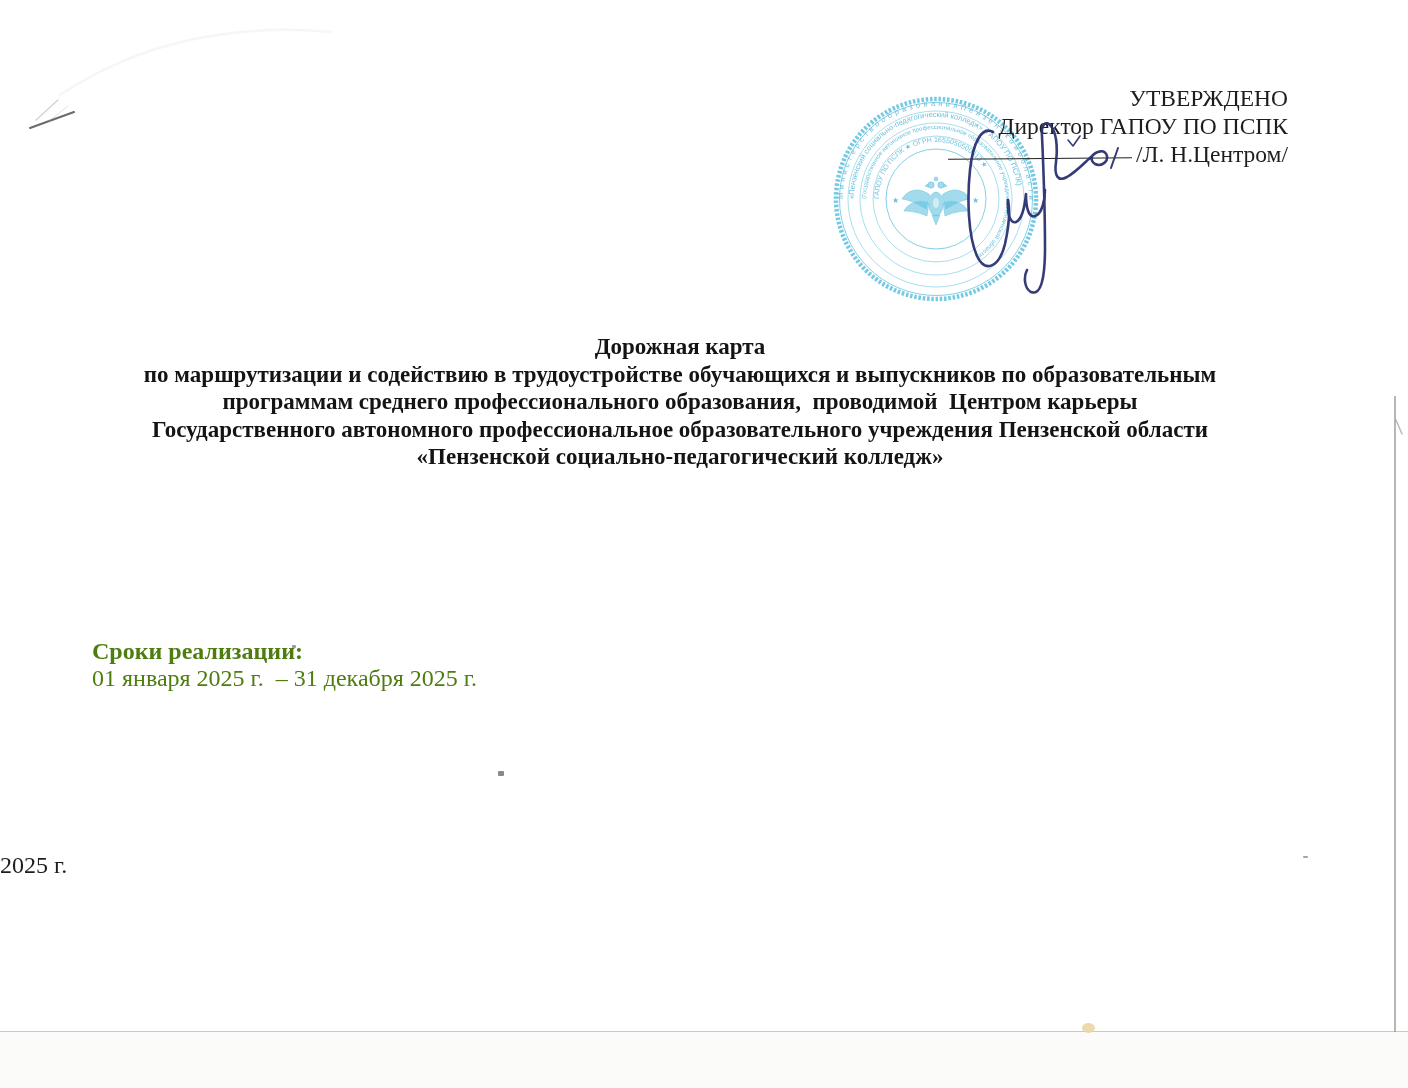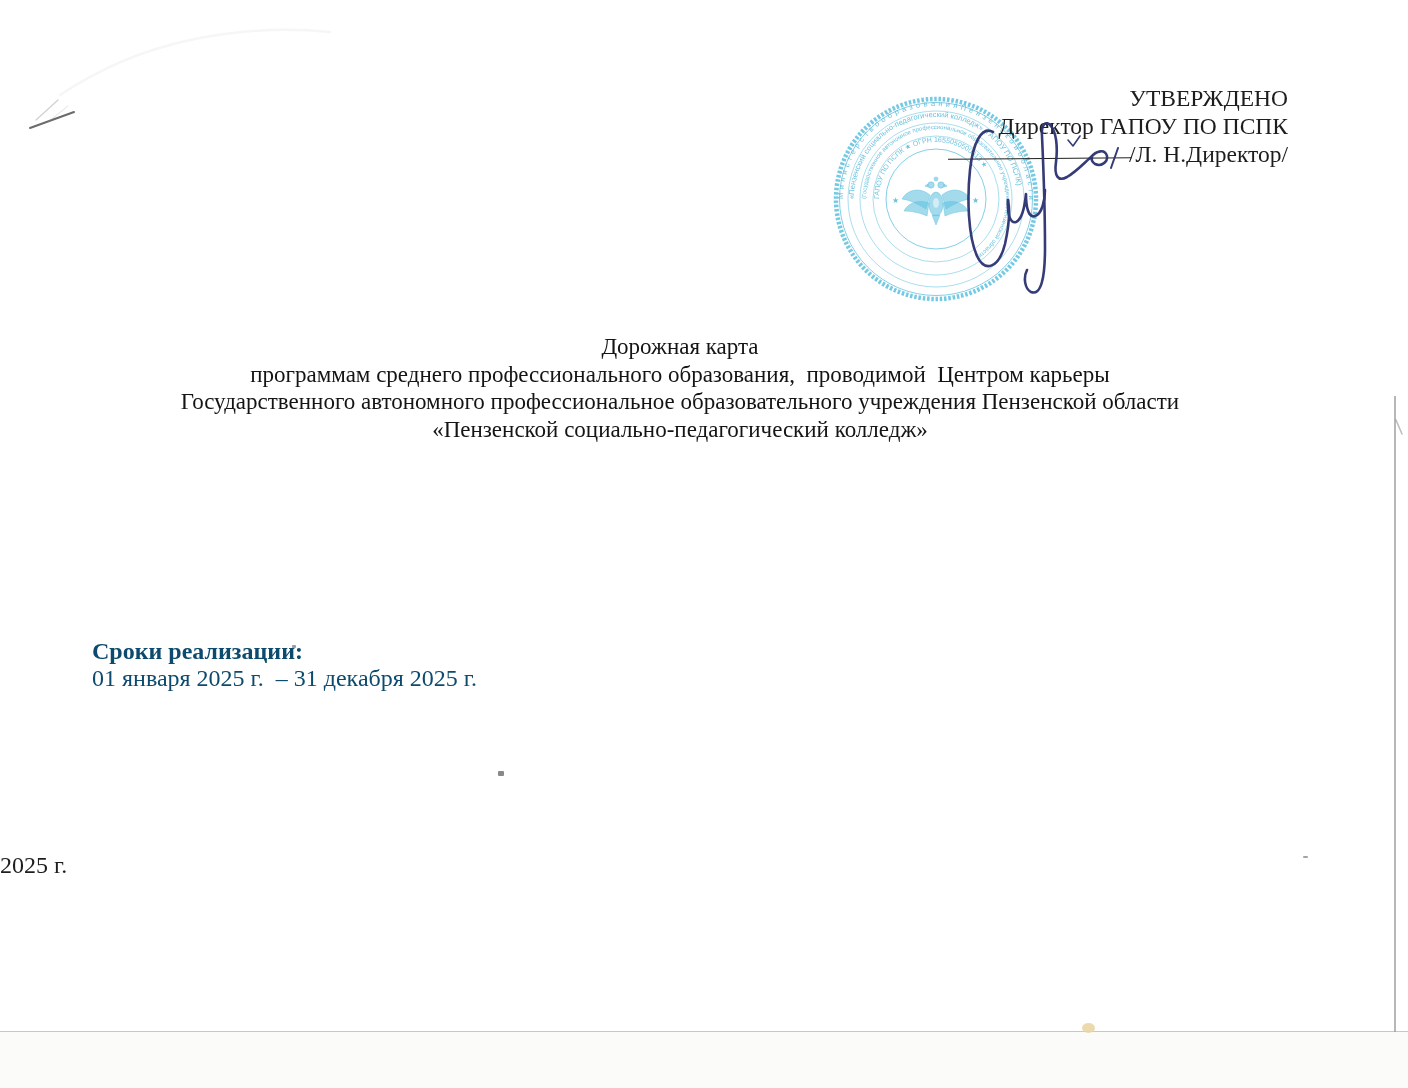--- a/index.html
+++ b/index.html
@@ -48,33 +48,33 @@
     left: 935px; top: 118px;
     width: 200px; height: 200px;
     z-index: 7;
   }
   
   .doc-title {
     position: absolute;
     top: 333px; left: 0;
     width: 1360px;
     text-align: center;
-    font-weight: normal;
+    font-weight: bold;
     font-size: 23px;
     line-height: 27.6px;
     color: #141414;
     z-index: 4;
   }
   .doc-title .t-line { white-space: pre-wrap; }
   
   .dates {
     position: absolute;
     top: 611px; left: 68px;
     font-size: 24px;
-    color: #0c4a6e;
+    color: #4d7c0f;
     white-space: pre-wrap;
     z-index: 4;
   }
   .dates .label { font-weight: bold; }
   
   .footer-year {
     position: absolute;
     top: 852px; left: 0;
     width: 1348px;
     text-align: left;
@@ -126,21 +126,21 @@
   }
 </style>
 </head>
 <body>
 
 <div class="page">
 
   <div class="approval">
     <div>УТВЕРЖДЕНО</div>
     <div>Директор ГАПОУ ПО ПСПК</div>
-    <div class="sig-row">/Л. Н.Директор/</div>
+    <div class="sig-row">/Л. Н.Центром/</div>
   </div>
   <div class="signature-line"></div>
 
   <svg class="stamp" viewBox="0 0 212 212">
     <defs>
       <path id="ringOuter" d="M 13,106 a 93,93 0 1,1 186,0 a 93,93 0 1,1 -186,0"></path>
       <path id="ringCollege" d="M 24,106 a 82,82 0 1,1 164,0 a 82,82 0 1,1 -164,0"></path>
       <path id="ringInst" d="M 36,106 a 70,70 0 1,1 140,0 a 70,70 0 1,1 -140,0"></path>
       <path id="ringOgrn" d="M 49,106 a 57,57 0 1,1 114,0 a 57,57 0 1,1 -114,0"></path>
     </defs>
@@ -192,20 +192,21 @@
       <path d="M 116,8 C 111,2 106,6 107,18 C 108,40 110,90 110,130 C 110,160 106,178 96,174 C 90,171 88,160 92,152"></path>
       <path d="M 116,8 C 121,14 123,28 121,44 C 119,58 123,64 132,59 C 142,53 150,44 155,40"></path>
       <path d="M 155,40 C 162,32 170,31 172,38 C 173,44 166,49 160,46 C 157,44 156,42 157,39"></path>
       <path d="M 183,30 C 181,36 178,44 176,50" stroke-width="2"></path>
       <path d="M 133,22 L 138,28 L 145,18" stroke-width="1.6"></path>
     </g>
   </svg>
 
   <div class="doc-title">
     <div class="t-line">Дорожная карта</div>
+    <div class="t-line">по маршрутизации и содействию в трудоустройстве обучающихся и выпускников по образовательным</div>
     <div class="t-line">программам среднего профессионального образования,  проводимой  Центром карьеры</div>
     <div class="t-line">Государственного автономного профессиональное образовательного учреждения Пензенской области</div>
     <div class="t-line">«Пензенской социально-педагогический колледж»</div>
   </div>
 
   <div class="dates">
     <span class="label">Сроки реализации:</span>
     <span>01 января 2025 г.  – 31 декабря 2025 г.</span>
   </div>
 

